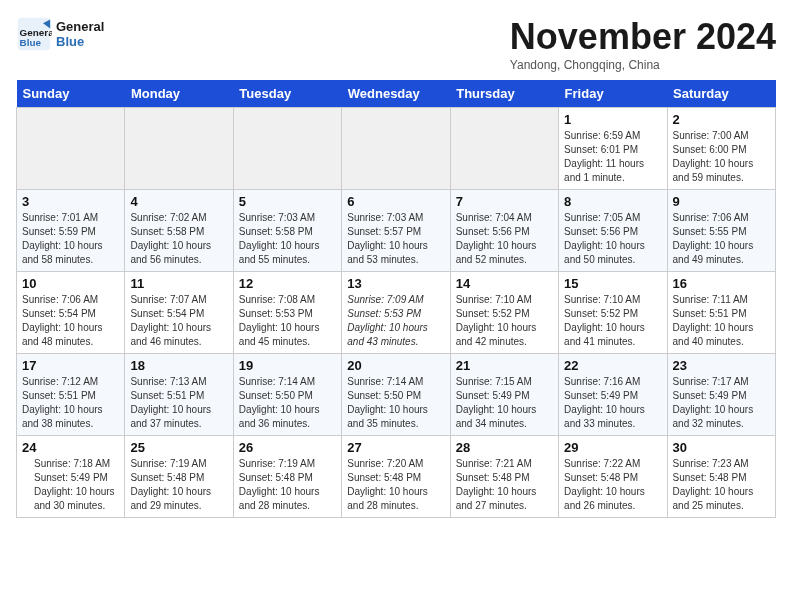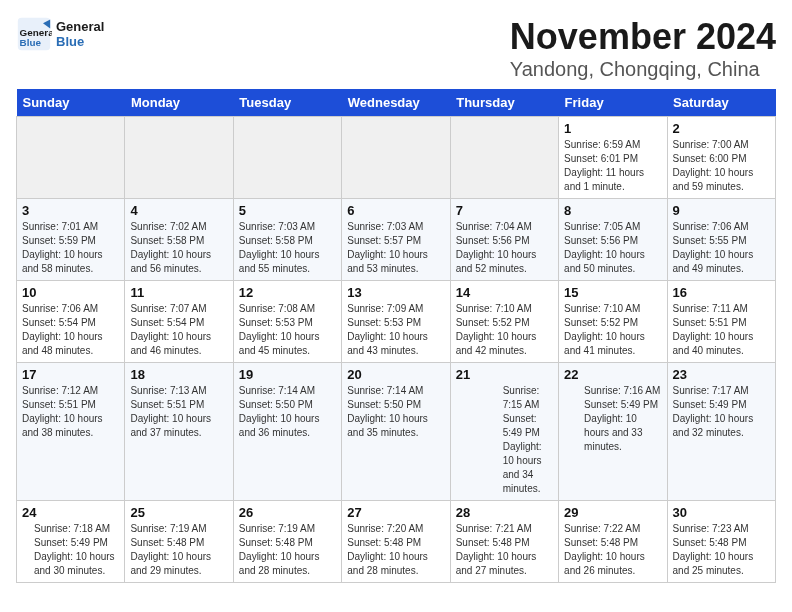--- a/index.html
+++ b/index.html
@@ -26,21 +26,21 @@
       height: 36px;
     }
     .title-section {
     }
     .month-title {
       font-size: 36px;
       font-weight: bold;
       color: #1a1a1a;
     }
     .location-title {
-      font-size: 20px;
+      font-size: 12px;
       color: #555;
     }
     table {
       width: 100%;
       border-collapse: collapse;
       table-layout: fixed;
     }
     th {
       background-color: #1d4ed8;
       color: white;
@@ -188,21 +188,21 @@
 Daylight: 10 hours and 46 minutes.</div>
         </td>
         <td>
           <span class="day-num">12</span>
           <div class="cell-info" style="white-space: pre-line;">Sunrise: 7:08 AM
 Sunset: 5:53 PM
 Daylight: 10 hours and 45 minutes.</div>
         </td>
         <td>
           <span class="day-num">13</span>
-          <div class="cell-info" style="white-space: pre-line;">Sunrise: 7:09 AM
+          <div class="cell-info" style="white-space: pre-line; font-style: italic;">Sunrise: 7:09 AM
 Sunset: 5:53 PM
 Daylight: 10 hours and 43 minutes.</div>
         </td>
         <td>
           <span class="day-num">14</span>
           <div class="cell-info" style="white-space: pre-line;">Sunrise: 7:10 AM
 Sunset: 5:52 PM
 Daylight: 10 hours and 42 minutes.</div>
         </td>
         <td>
@@ -238,27 +238,27 @@
 Daylight: 10 hours and 36 minutes.</div>
         </td>
         <td>
           <span class="day-num">20</span>
           <div class="cell-info" style="white-space: pre-line;">Sunrise: 7:14 AM
 Sunset: 5:50 PM
 Daylight: 10 hours and 35 minutes.</div>
         </td>
         <td>
           <span class="day-num">21</span>
-          <div class="cell-info" style="white-space: pre-line; margin-left: 47px;">Sunrise: 7:15 AM
+          <div class="cell-info" style="white-space: pre-line;">Sunrise: 7:15 AM
 Sunset: 5:49 PM
 Daylight: 10 hours and 34 minutes.</div>
         </td>
         <td>
           <span class="day-num">22</span>
-          <div class="cell-info" style="white-space: pre-line; margin-left: 20px;">Sunrise: 7:16 AM
+          <div class="cell-info" style="white-space: pre-line;">Sunrise: 7:16 AM
 Sunset: 5:49 PM
 Daylight: 10 hours and 33 minutes.</div>
         </td>
         <td>
           <span class="day-num">23</span>
           <div class="cell-info" style="white-space: pre-line;">Sunrise: 7:17 AM
 Sunset: 5:49 PM
 Daylight: 10 hours and 32 minutes.</div>
         </td>
       </tr>

